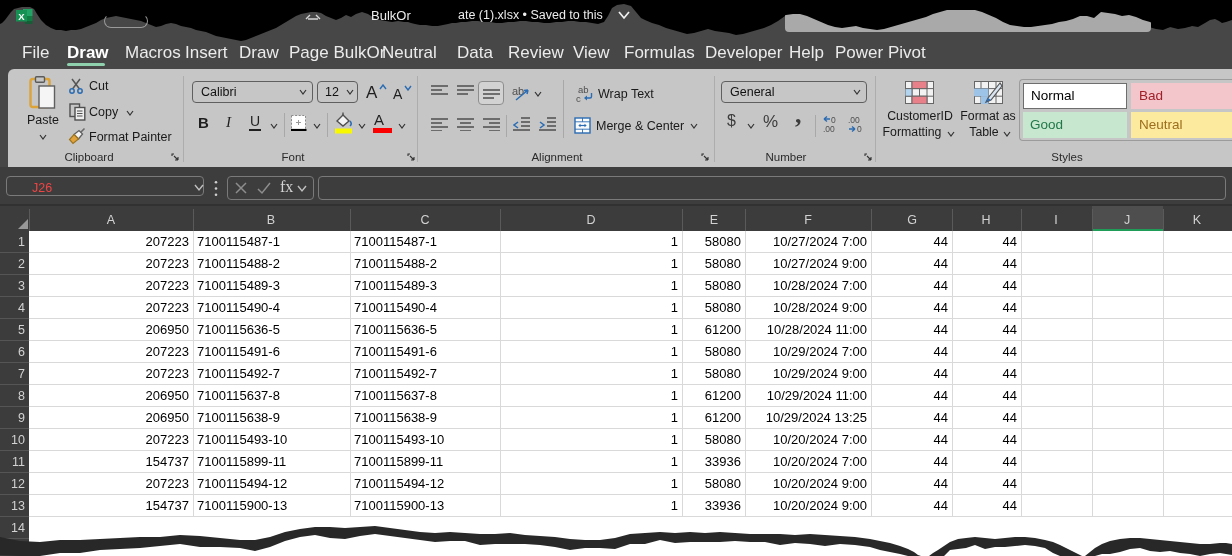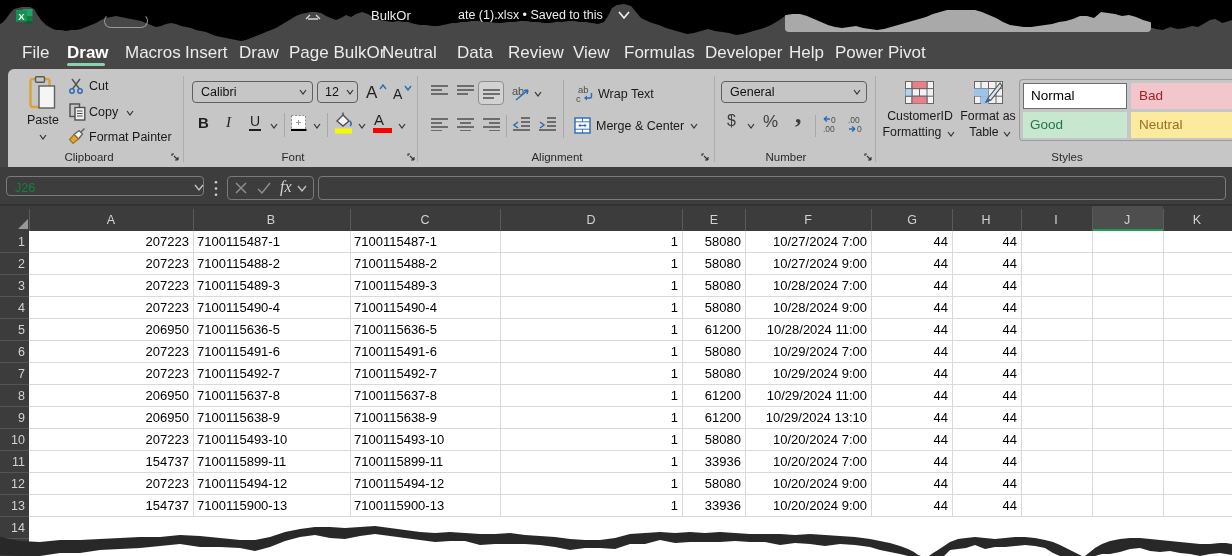--- a/index.html
+++ b/index.html
@@ -270,37 +270,37 @@
       <path d="M1,2 L4,6 L7,2" fill="none" stroke="#333" stroke-width="1.2"></path>
     </svg>
 <div class="a" style="left:1019px;top:79px;width:213px;height:62px;border:1px solid #9b9b9b;border-radius:4px 0 0 4px;border-right:none"></div>
 <div class="a" style="left:1023px;top:83px;width:104px;height:26px;background:#fff;border:1px solid #6e6e6e;box-shadow:0 0 0 1px #fff inset;font-size:13.5px;color:#000;line-height:24px;padding-left:7px">Normal</div>
 <div class="a" style="left:1131px;top:83px;width:101px;height:26px;background:#f3c6cc;font-size:13.5px;color:#a02029;line-height:26px;padding-left:8px">Bad</div>
 <div class="a" style="left:1023px;top:112px;width:104px;height:26px;background:#c7e8cf;font-size:13.5px;color:#22774a;line-height:26px;padding-left:7px">Good</div>
 <div class="a" style="left:1131px;top:112px;width:101px;height:26px;background:#fcea9e;font-size:13.5px;color:#9c6e1d;line-height:26px;padding-left:8px">Neutral</div>
 <div class="glab" style="left:1027px;width:80px">Styles</div>
 
 <div class="a" style="left:0;top:167px;width:1232px;height:39px;background:#3d3d3d"></div>
-<div class="a" style="left:6px;top:176px;width:198px;height:20px;border:1px solid #7a7a7a;border-radius:4px;color:#15803d;font-size:12.5px;line-height:22px;padding-left:8px">J26</div>
+<div class="a" style="left:6px;top:176px;width:198px;height:20px;border:1px solid #7a7a7a;border-radius:4px;color:#ef4444;font-size:12.5px;line-height:22px;padding-left:25px">J26</div>
 <svg class="a" style="left:194px;top:184px" width="10" height="8" viewBox="0 0 10 8">
       <path d="M1,1 L5,6 L9,1" fill="none" stroke="#c0c0c0" stroke-width="1.4"></path>
     </svg>
 <svg class="a" style="left:214px;top:180px" width="4" height="17" viewBox="0 0 4 17">
       <circle cx="2" cy="2.2" r="1.3" fill="#cfcfcf"></circle>
       <circle cx="2" cy="8.5" r="1.3" fill="#cfcfcf"></circle>
       <circle cx="2" cy="14.8" r="1.3" fill="#cfcfcf"></circle>
     </svg>
 <div class="a" style="left:227px;top:176px;width:87px;height:24px;border:1px solid #7a7a7a;border-radius:4px"></div>
 <svg class="a" style="left:234px;top:181px" width="14" height="14" viewBox="0 0 14 14">
       <path d="M2,2 L12,12 M12,2 L2,12" stroke="#8d8d8d" stroke-width="1.5"></path>
     </svg>
 <svg class="a" style="left:256px;top:181px" width="16" height="14" viewBox="0 0 16 14">
       <path d="M2,8 L6,12 L14,2" fill="none" stroke="#8d8d8d" stroke-width="1.5"></path>
     </svg>
-<div class="a" style="left:280px;top:178px;color:#d4d4d4;font-size:16px;font-style:italic;font-family:'Liberation Serif',serif">fx</div>
+<div class="a" style="left:280px;top:178px;color:#d4d4d4;font-size:16px;font-family:'Liberation Serif',serif">fx</div>
 <svg class="a" style="left:297px;top:185px" width="10" height="8" viewBox="0 0 10 8">
       <path d="M1,1 L5,6 L9,1" fill="none" stroke="#c0c0c0" stroke-width="1.4"></path>
     </svg>
 <div class="a" style="left:318px;top:176px;width:908px;height:24px;border:1px solid #7a7a7a;border-radius:4px"></div>
 
 <div class="a" style="left:0;top:204px;width:1232px;height:2px;background:#313131"></div>
 <div class="a" style="left:0;top:206px;width:1232px;height:25px;background:#3c3c3c"></div>
 <div class="a" style="left:1092px;top:206px;width:71px;height:25px;background:#4e4e4e;border-bottom:2px solid #1f9d58"></div>
 <svg class="a" style="left:18px;top:219px" width="10" height="10" viewBox="0 0 10 10">
       <path d="M10,0 L10,10 L0,10 Z" fill="#989898"></path>
@@ -476,21 +476,21 @@
           <td></td>
           <td></td>
           <td></td>
         </tr>
 <tr>
           <td class="n">206950</td>
           <td>7100115638-9</td>
           <td>7100115638-9</td>
           <td class="n">1</td>
           <td class="n">61200</td>
-          <td class="n">10/29/2024 13:10</td>
+          <td class="n">10/29/2024 13:25</td>
           <td class="n">44</td>
           <td class="n">44</td>
           <td></td>
           <td></td>
           <td></td>
         </tr>
 <tr>
           <td class="n">207223</td>
           <td>7100115493-10</td>
           <td>7100115493-10</td>

